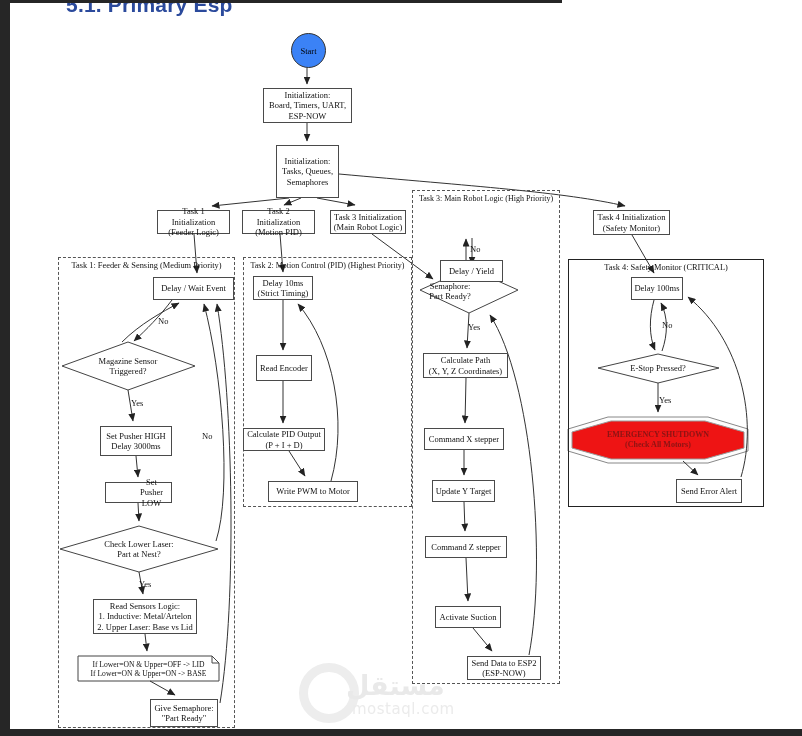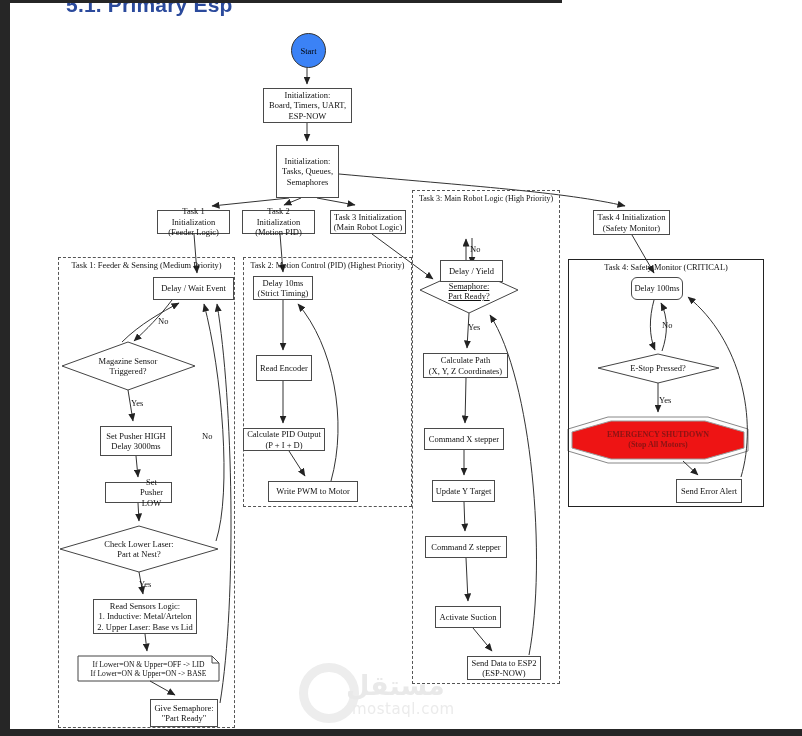--- a/index.html
+++ b/index.html
@@ -144,35 +144,35 @@
 "Part Ready"</div>
 
 <div class="node" style="left:253px;top:276px;width:60px;height:24px;">Delay 10ms
 (Strict Timing)</div>
 <div class="node" style="left:256px;top:355px;width:56px;height:26px;">Read Encoder</div>
 <div class="node" style="left:243px;top:428px;width:82px;height:23px;">Calculate PID Output
 (P + I + D)</div>
 <div class="node" style="left:268px;top:481px;width:90px;height:21px;">Write PWM to Motor</div>
 
 <div class="node" style="left:440px;top:213px;width:63px;height:22px;margin-top:47px;">Delay / Yield</div>
-<div class="txt" style="left:419px;top:279px;width:100px;height:24px;text-decoration:underline;">Semaphore:
+<div class="txt" style="left:400px;top:279px;width:100px;height:24px;">Semaphore:
 Part Ready?</div>
 <div class="node" style="left:423px;top:353px;width:85px;height:25px;">Calculate Path
 (X, Y, Z Coordinates)</div>
 <div class="node" style="left:424px;top:428px;width:80px;height:22px;">Command X stepper</div>
 <div class="node" style="left:432px;top:480px;width:63px;height:22px;">Update Y Target</div>
 <div class="node" style="left:425px;top:536px;width:82px;height:22px;">Command Z stepper</div>
 <div class="node" style="left:435px;top:606px;width:66px;height:22px;">Activate Suction</div>
 <div class="node" style="left:467px;top:656px;width:74px;height:24px;">Send Data to ESP2
 (ESP-NOW)</div>
 
-<div class="node" style="left:631px;top:277px;width:52px;height:23px;border-radius:6px;">Delay 100ms</div>
+<div class="node" style="left:631px;top:277px;width:52px;height:23px;">Delay 100ms</div>
 <div class="txt" style="left:608px;top:361px;width:100px;height:14px;">E-Stop Pressed?</div>
 <div class="txt" id="shutdown-text" style="left:578px;top:427px;width:160px;height:26px;">EMERGENCY SHUTDOWN
-(Stop All Motors)</div>
+(Check All Motors)</div>
 <div class="node" style="left:676px;top:479px;width:66px;height:24px;">Send Error Alert</div>
 
 <div class="elabel" style="left:158px;top:316px;">No</div>
 <div class="elabel" style="left:131px;top:398px;">Yes</div>
 <div class="elabel" style="left:202px;top:431px;">No</div>
 <div class="elabel" style="left:139px;top:579px;">Yes</div>
 <div class="elabel" style="left:470px;top:244px;">No</div>
 <div class="elabel" style="left:468px;top:322px;">Yes</div>
 <div class="elabel" style="left:662px;top:320px;">No</div>
 <div class="elabel" style="left:659px;top:395px;">Yes</div>

